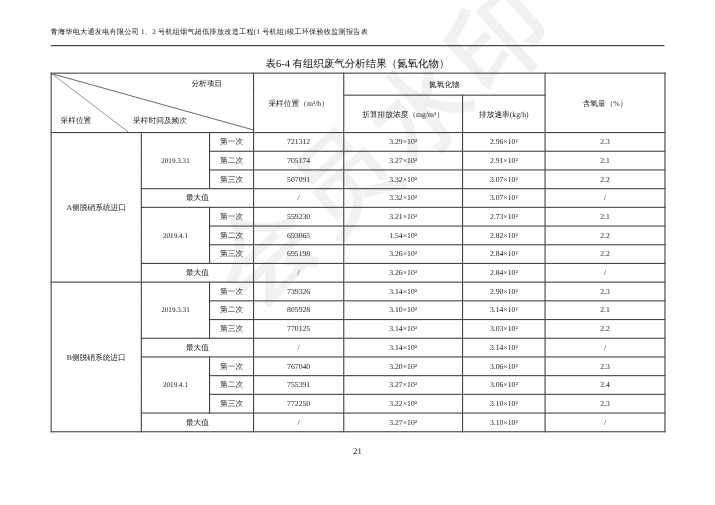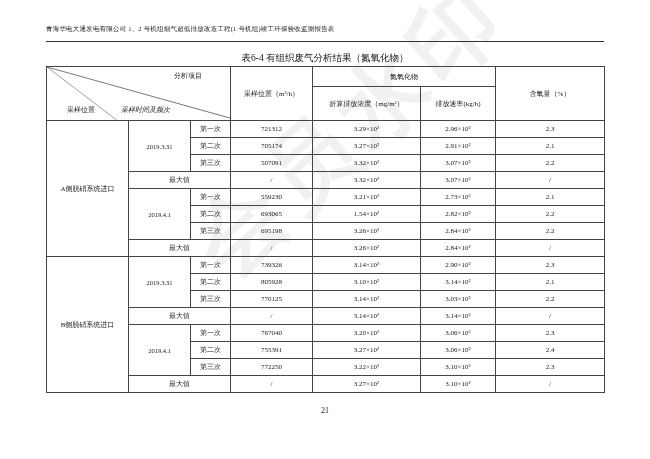--- a/index.html
+++ b/index.html
@@ -51,22 +51,22 @@
     color: #1a1a1a;
     background: transparent;
   }
   tr.hdr1 { height: 20px; }
   tr.hdr2 { height: 34px; }
   tbody tr { height: 17px; }
   td.corner { position: relative; padding: 0; }
   td.corner svg { position: absolute; left: 0; top: 0; width: 100%; height: 100%; }
   .corner-label { position: absolute; font-size: 7px; white-space: nowrap; }
   .lbl-item   { right: 28px; top: 4px; }
-  .lbl-pos    { left: 20px; bottom: 5px; }
-  .lbl-time   { left: 74px; bottom: 5px; font-style: italic; }
+  .lbl-pos    { left: 8px; bottom: 5px; }
+  .lbl-time   { left: 74px; bottom: 5px; }
   td.cell-date { font-size: 6.5px; }
   td.cell-pos  { font-size: 7px; }
   .watermark {
     position: absolute;
     left: 120px; top: 70px;
     width: 460px;
     text-align: center;
     font-size: 88px;
     font-weight: bold;
     color: rgba(100,100,100,0.09);

